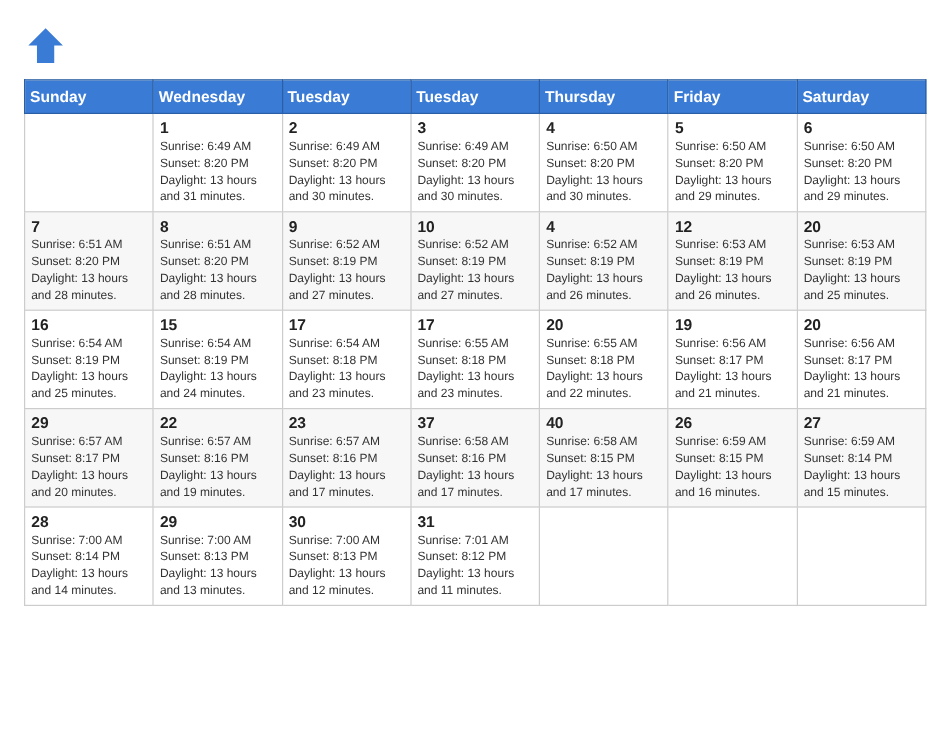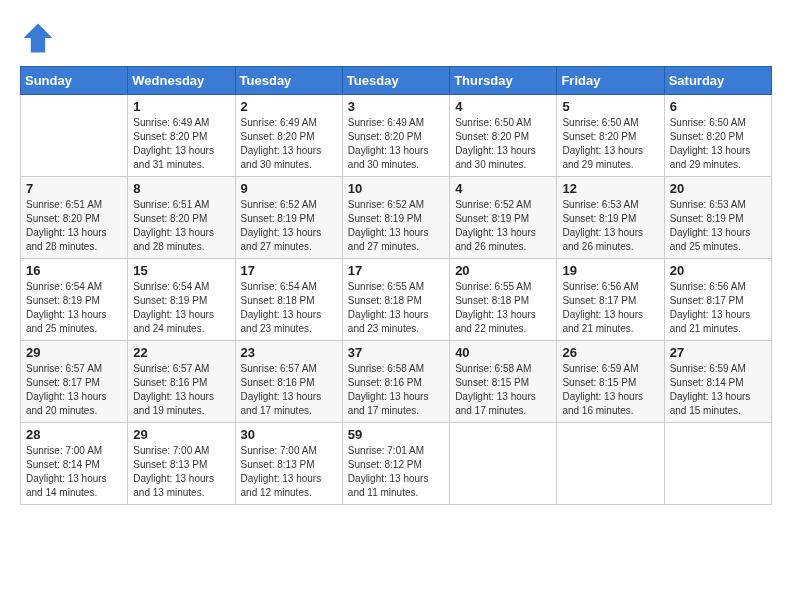--- a/index.html
+++ b/index.html
@@ -253,21 +253,21 @@
       </td>
         <td>
         <span class="day-number">29</span>
         <span class="day-info">Sunrise: 7:00 AM<br>Sunset: 8:13 PM<br>Daylight: 13 hours and 13 minutes.</span>
       </td>
         <td>
         <span class="day-number">30</span>
         <span class="day-info">Sunrise: 7:00 AM<br>Sunset: 8:13 PM<br>Daylight: 13 hours and 12 minutes.</span>
       </td>
         <td>
-        <span class="day-number">59</span>
+        <span class="day-number">31</span>
         <span class="day-info">Sunrise: 7:01 AM<br>Sunset: 8:12 PM<br>Daylight: 13 hours and 11 minutes.</span>
       </td>
         <td class="empty-cell"></td>
         <td class="empty-cell"></td>
         <td class="empty-cell"></td>
       </tr>
     </tbody>
 </table>
 
 </body></html>

